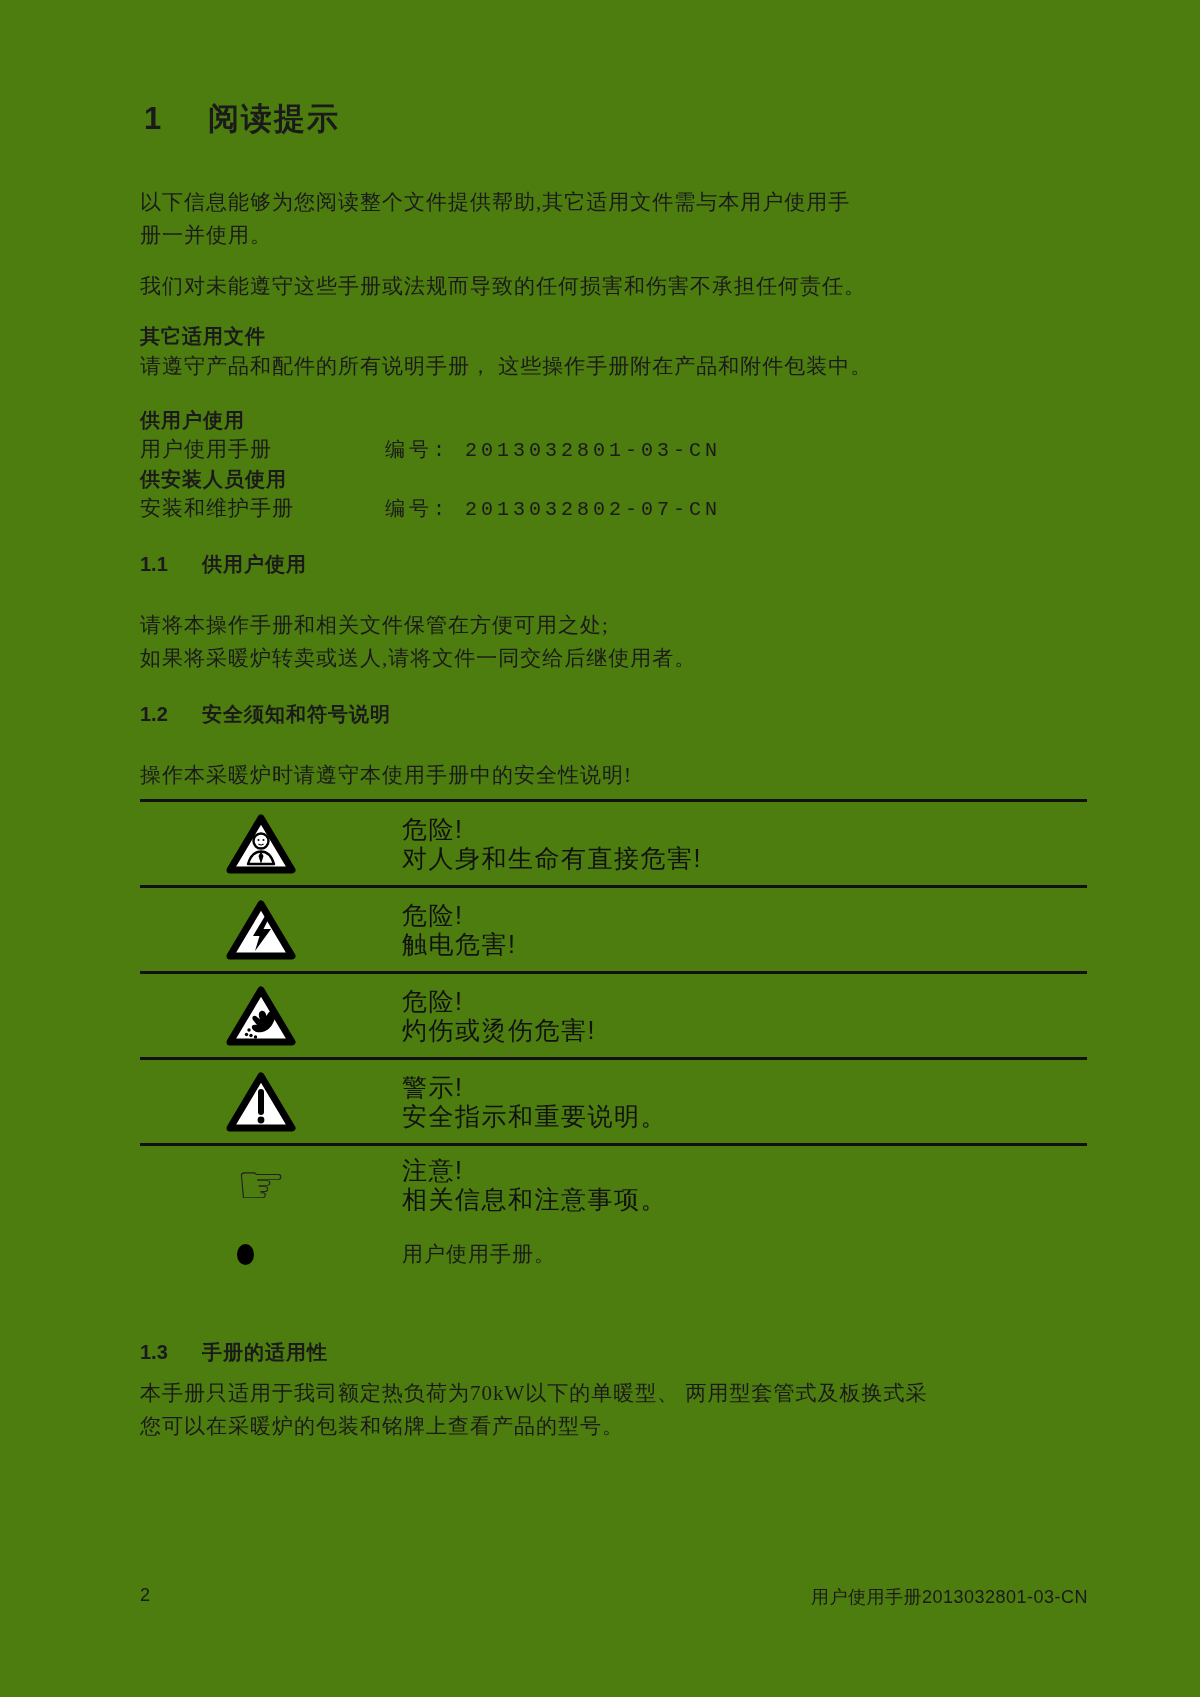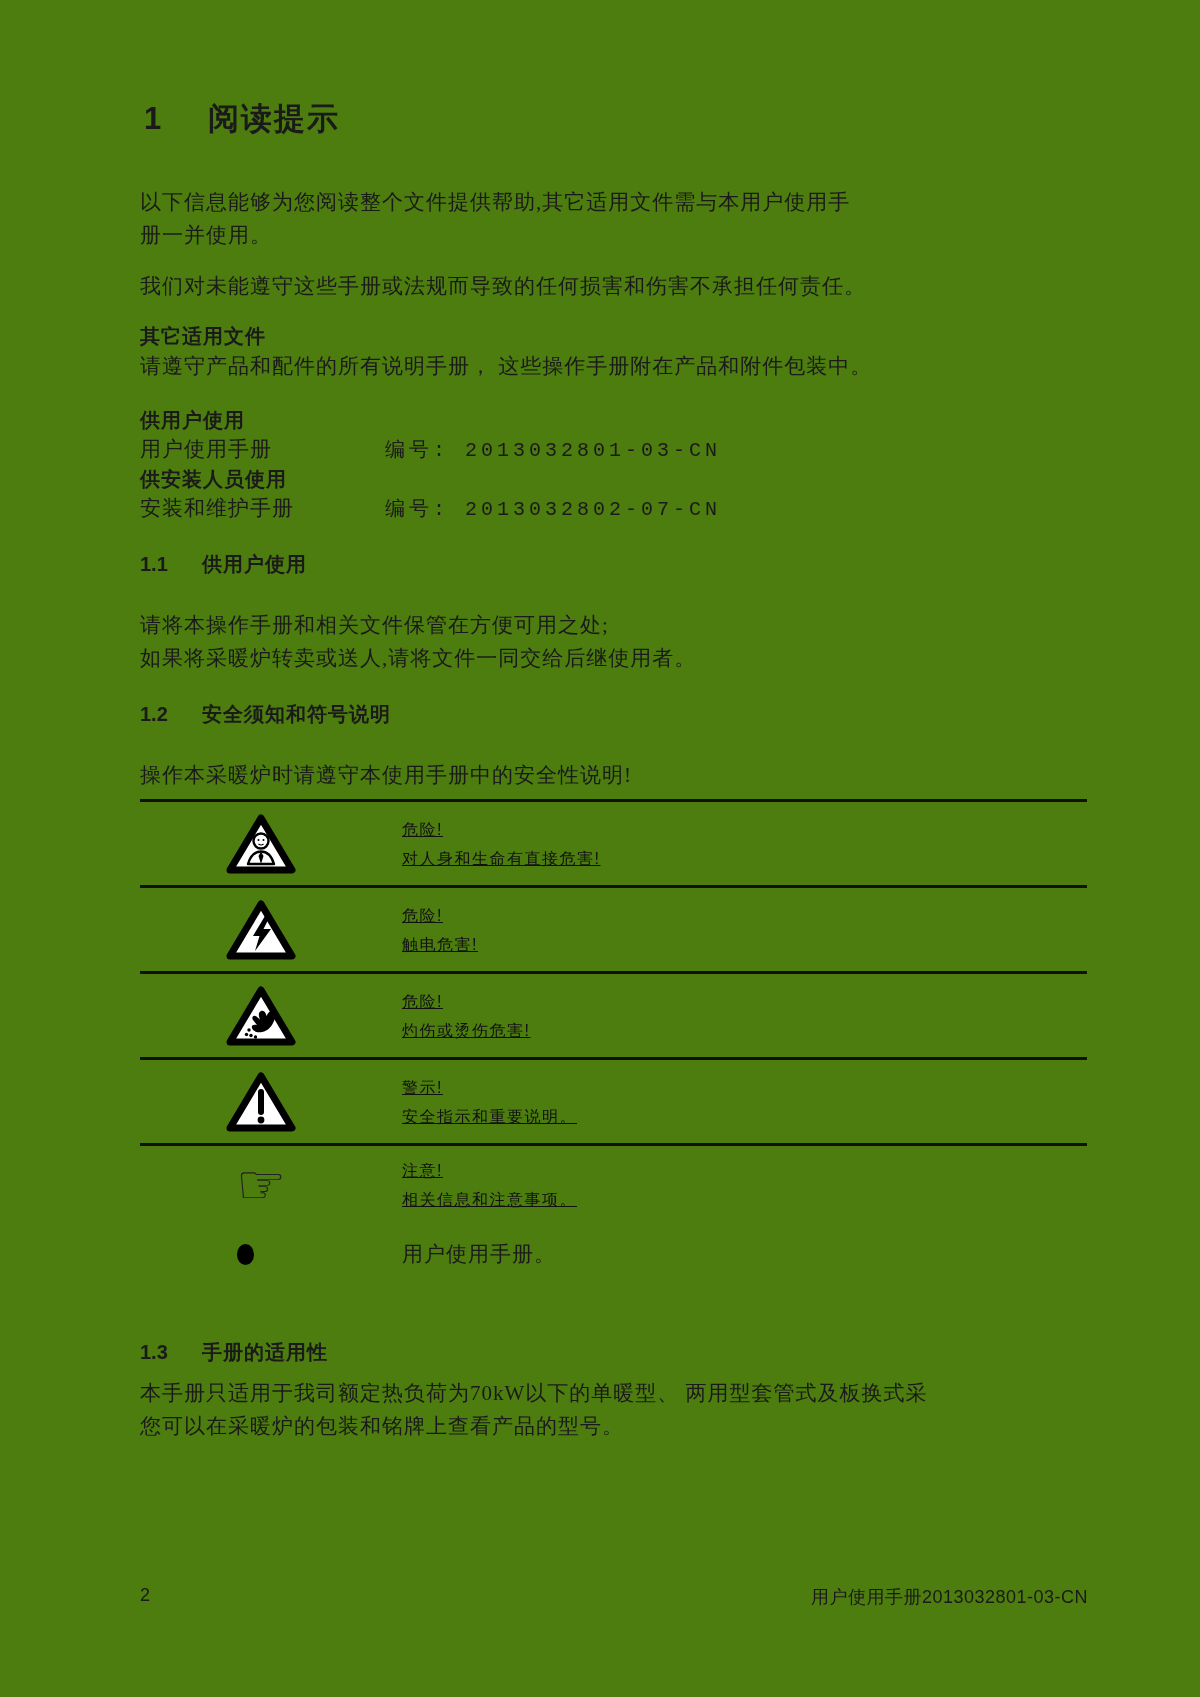--- a/index.html
+++ b/index.html
@@ -86,25 +86,24 @@
   .icon-cell {
     width: 262px;
     padding-left: 85px;
     flex: 0 0 262px;
     display: flex;
     align-items: center;
   }
   .icon-box { width: 72px; display: flex; justify-content: center; align-items: center; }
   .text-cell {
     font-family: "Liberation Sans", sans-serif;
-    font-size: 16px;
+    font-size: 25px;
     line-height: 29px;
     letter-spacing: 1.5px;
     color: #111;
-    text-decoration: underline;
   }
   .hand-glyph {
     font-family: "DejaVu Sans", sans-serif;
     font-size: 56px;
     line-height: 56px;
     color: #222;
   }
   .bullet-row {
     display: flex;
     align-items: flex-start;

